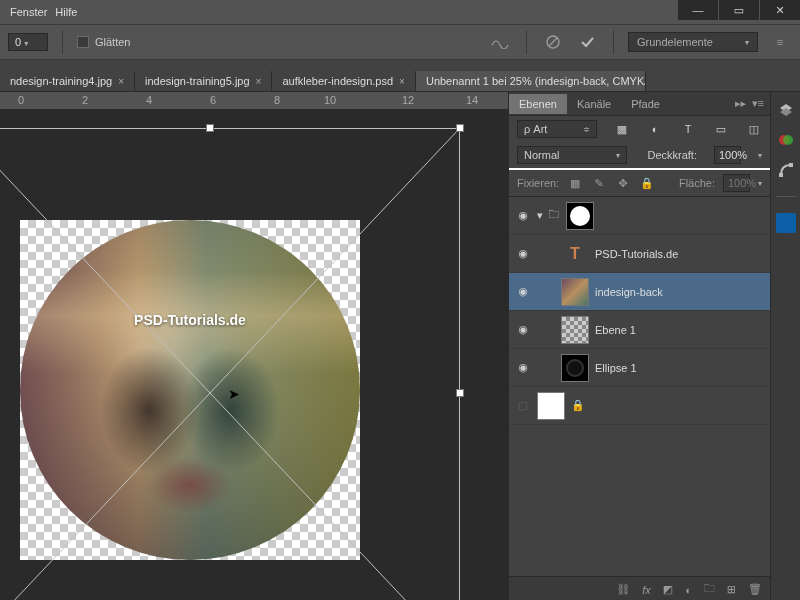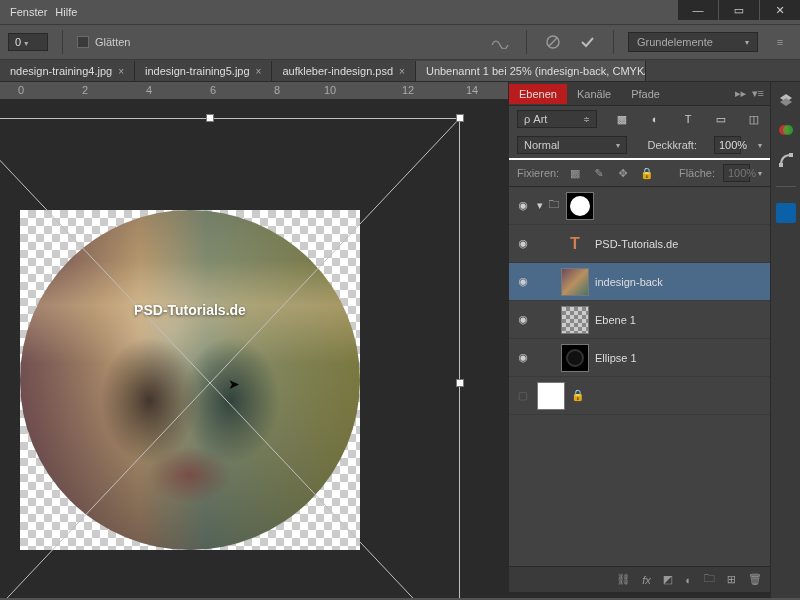--- a/index.html
+++ b/index.html
@@ -14,21 +14,21 @@
 .options-bar { height: 36px; background: #535353; border-top: 1px solid #3a3a3a; border-bottom: 1px solid #3a3a3a; display: flex; align-items: center; padding: 0 8px; gap: 10px; color: #ccc; }
 .opt-field { background: #3a3a3a; border: 1px solid #282828; padding: 2px 6px; color: #ddd; width: 40px; }
 .opt-checkbox { display: flex; align-items: center; gap: 6px; }
 .chk { width: 12px; height: 12px; background: #3a3a3a; border: 1px solid #6a6a6a; }
 .options-spacer { flex: 1; }
 .opt-divider { width: 1px; height: 24px; background: #3a3a3a; margin: 0 4px; }
 .opt-icon { width: 24px; height: 24px; display: flex; align-items: center; justify-content: center; color: #999; }
 .opt-presets { background: #3a3a3a; border: 1px solid #282828; padding: 3px 8px; color: #aaa; width: 130px; display: flex; justify-content: space-between; align-items: center; }
 
 
-.doc-tabs { height: 22px; background: #424242; display: flex; align-items: flex-end; border-bottom: 1px solid #2a2a2a; }
+.doc-tabs { height: 32px; background: #424242; display: flex; align-items: flex-end; border-bottom: 1px solid #2a2a2a; }
 .doc-tab { padding: 4px 10px; background: #424242; color: #ddd; display: flex; align-items: center; gap: 6px; border-right: 1px solid #2a2a2a; }
 .doc-tab.active { background: #535353; }
 .tab-close { color: #aaa; font-size: 10px; }
 
 
 .work-row { display: flex; height: calc(600px - 24px - 36px - 24px); }
 
 
 .ruler-h { height: 18px; background: #535353; border-bottom: 1px solid #2a2a2a; position: relative; color: #aaa; font-size: 9px; overflow: hidden; }
 .ruler-tick { position: absolute; top: 2px; }
@@ -68,21 +68,21 @@
 
 
 .panels-col { width: 292px; background: #424242; border-left: 1px solid #2a2a2a; display: flex; }
 .panel-strip { width: 30px; background: #3a3a3a; border-left: 1px solid #2a2a2a; display: flex; flex-direction: column; align-items: center; padding-top: 8px; gap: 10px; }
 .strip-icon { width: 20px; height: 20px; display: flex; align-items: center; justify-content: center; color: #bbb; }
 .strip-icon.blue { background: #0b60a8; border-radius: 2px; }
 
 .panel-main { flex: 1; display: flex; flex-direction: column; }
 .panel-tabs { height: 24px; display: flex; align-items: center; background: #3a3a3a; border-bottom: 1px solid #2a2a2a; }
 .ptab { padding: 4px 10px; color: #aaa; }
-.ptab.active { background: #b91c1c; color: #ddd; }
+.ptab.active { background: #737373; color: #ddd; }
 .ptab-icons { margin-left: auto; display: flex; gap: 6px; padding-right: 6px; color: #999; }
 
 .panel-row { display: flex; align-items: center; gap: 17px; padding: 4px 8px; color: #ccc; }
 .dropdown { background: #3a3a3a; border: 1px solid #282828; padding: 2px 6px; display: flex; align-items: center; justify-content: space-between; }
 .mini-arrow { font-size: 8px; color: #aaa; }
 .pct-field { background: #3a3a3a; border: 1px solid #282828; padding: 2px 4px; width: 27px; color: #ddd; text-align: right; }
 .pct-field.dim { color: #777; }
 .lock-row { display: flex; align-items: center; gap: 8px; padding: 4px 8px; color: #999; border-top: 2px solid #ffffff; border-bottom: 1px solid #2a2a2a; }
 .lock-icon { width: 16px; height: 16px; display: flex; align-items: center; justify-content: center; }
 

